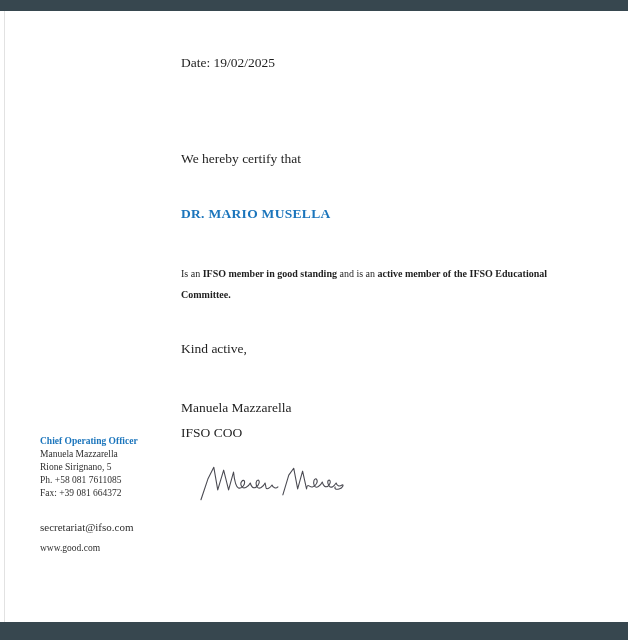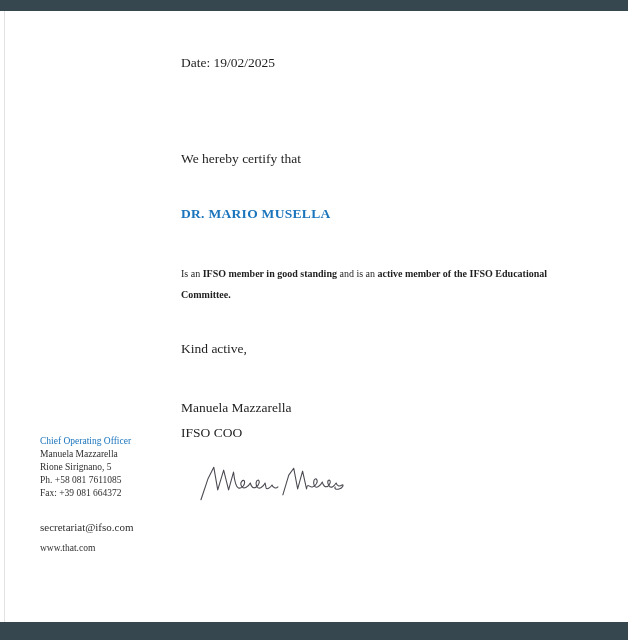--- a/index.html
+++ b/index.html
@@ -74,21 +74,21 @@
     position: absolute;
     left: 40px;
     top: 435px;
     width: 140px;
     font-size: 9.5px;
     line-height: 13px;
     color: #2e2e2e;
     white-space: nowrap;
   }
   .sidebar .role-title {
-    font-weight: normal;
+    font-weight: bold;
     color: #1b75bc;
   }
   .sidebar-email {
     position: absolute;
     left: 40px;
     top: 521px;
     font-size: 11px;
     color: #2e2e2e;
     white-space: nowrap;
   }
@@ -155,15 +155,15 @@
   <div class="sidebar">
     <div class="role-title">Chief Operating Officer</div>
     <div>Manuela Mazzarella</div>
     <div>Rione Sirignano, 5</div>
     <div>Ph. +58 081 7611085</div>
     <div>Fax: +39 081 664372</div>
   </div>
 
   <div class="sidebar-email">secretariat@ifso.com</div>
 
-  <div class="sidebar-website">www.that.com</div>
+  <div class="sidebar-website">www.good.com</div>
 
 </div>
 
 </body></html>

